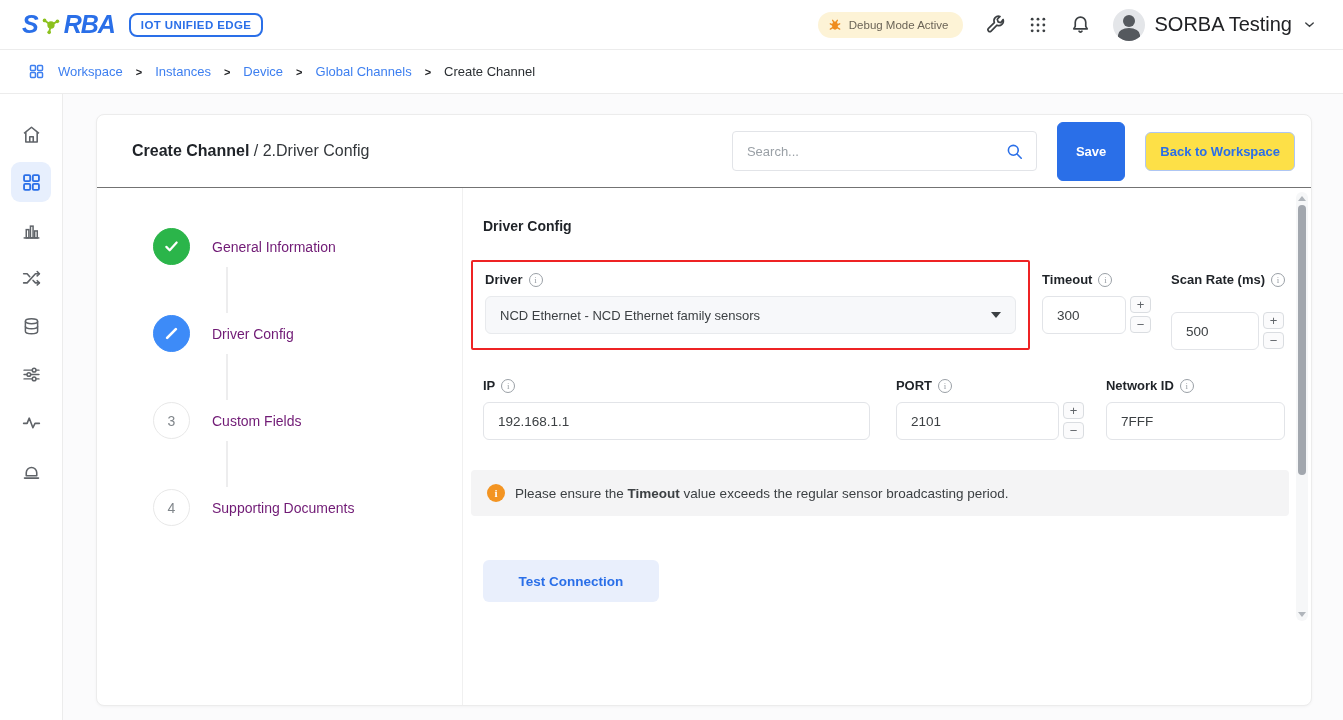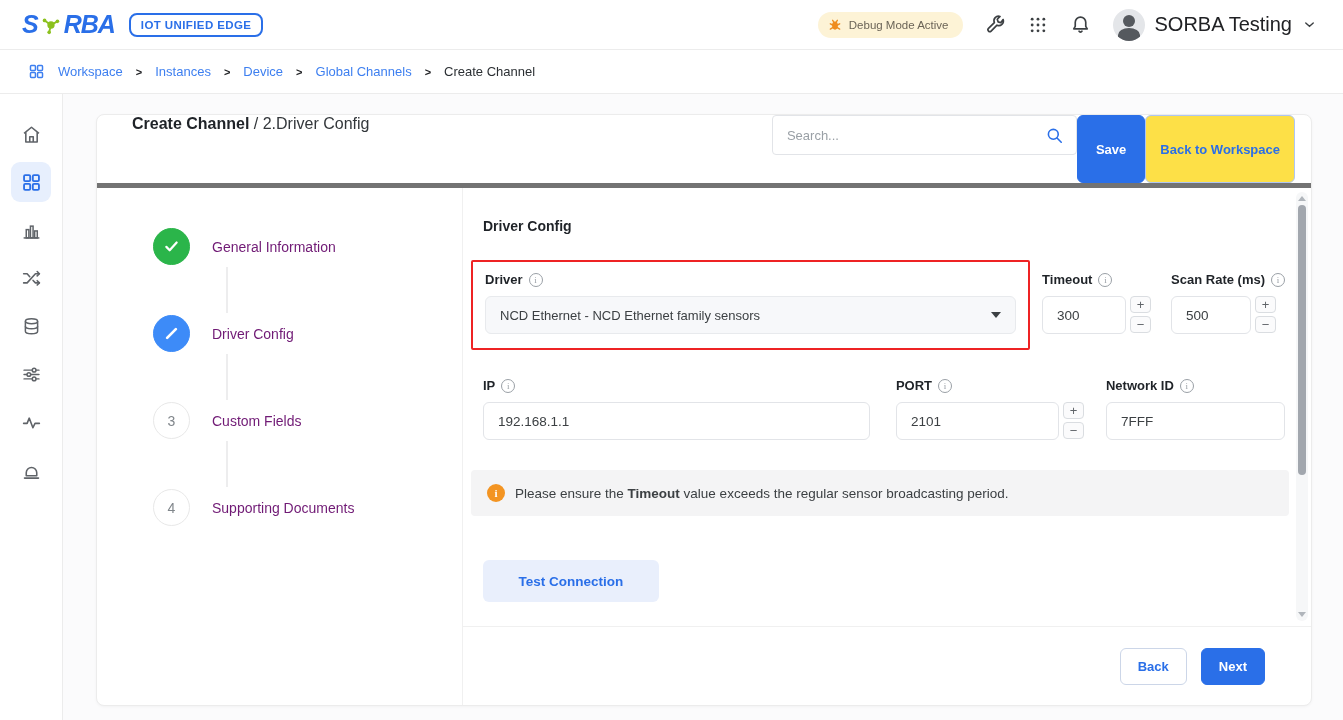--- a/index.html
+++ b/index.html
@@ -43,22 +43,22 @@
   .sidebar { width:63px; background:#fff; border-right:1px solid #ececec;
     display:flex; flex-direction:column; align-items:center; padding-top:20px; gap:8px; }
   .side-item { width:40px; height:40px; border-radius:9px; display:flex; align-items:center;
     justify-content:center; cursor:pointer; }
   .side-item.active { background:#e7effd; }
   .workarea { flex:1; padding:20px 0 0 33px; }
 
   
   .card { width:1216px; height:592px; background:#fff; border:1px solid #ececec;
     border-radius:8px; box-shadow:0 1px 3px rgba(0,0,0,.04); display:flex; flex-direction:column; }
-  .card-header { height:73px; border-bottom:5px solid #737373; display:flex; 
-    padding:0 16px 0 35px; flex:0 0 auto; }
+  .card-header { height:73px; border-bottom:1px solid #737373; display:flex; align-items:center;
+    padding:0 16px 0 35px; gap:20px; flex:0 0 auto; }
   .page-title { font-size:16px; color:#33373b; white-space:nowrap; }
   .page-title b { color:#1f2328; }
   .search-box { margin-left:auto; width:305px; height:40px; border:1px solid #e2e4e8; border-radius:4px;
     display:flex; align-items:center; padding:0 12px 0 14px; gap:8px; }
   .search-box input { border:none; outline:none; flex:1; font-size:13px; color:#3c4043;
     font-family:"Liberation Sans", sans-serif; }
   .search-box input::placeholder { color:#9aa0a6; }
   .btn { border-radius:6px; font-size:13px; font-weight:bold; cursor:pointer;
     font-family:"Liberation Sans", sans-serif; }
   .btn-primary { background:var(--accent-blue); color:#fff; border:1px solid var(--accent-blue); padding:21px 18px; }
@@ -366,21 +366,21 @@
                   </div>
                 </div>
               </div>
 
               <div style="margin:12px 0 0 20px;">
                 <div class="field-label">
                   <span>Scan Rate (ms)</span>
                   <span class="info-i">i</span>
                 </div>
                 <div class="num-group">
-                  <input class="text-input" style="width: 80px;" value="500">
+                  <input class="text-input" style="width: 88px; margin-top: 16px;" value="500">
                   <div class="stepper-col">
                     <button class="stepper-btn">+</button>
                     <button class="stepper-btn">−</button>
                   </div>
                 </div>
               </div>
             </div>
 
             
             <div class="row2">
@@ -425,21 +425,17 @@
 
             <button class="test-btn">Test Connection</button>
           </div>
 
           <div class="vscroll">
             <span class="arrow up"></span>
             <span class="thumb"></span>
             <span class="arrow down"></span>
           </div>
 
-          <div class="form-footer">
-            <button class="btn btn-back">Back</button>
-            <button class="btn btn-primary btn-next">Next</button>
-          </div>
         </div>
       </div>
     </section>
   </main>
 </div>
 
 </body></html>

